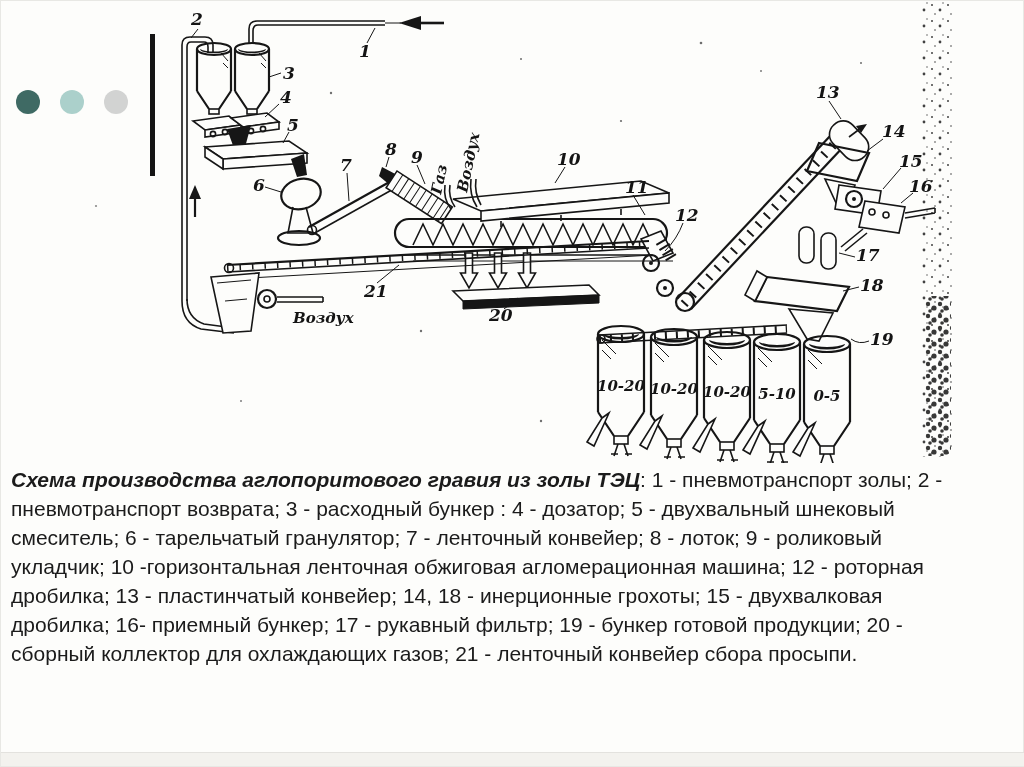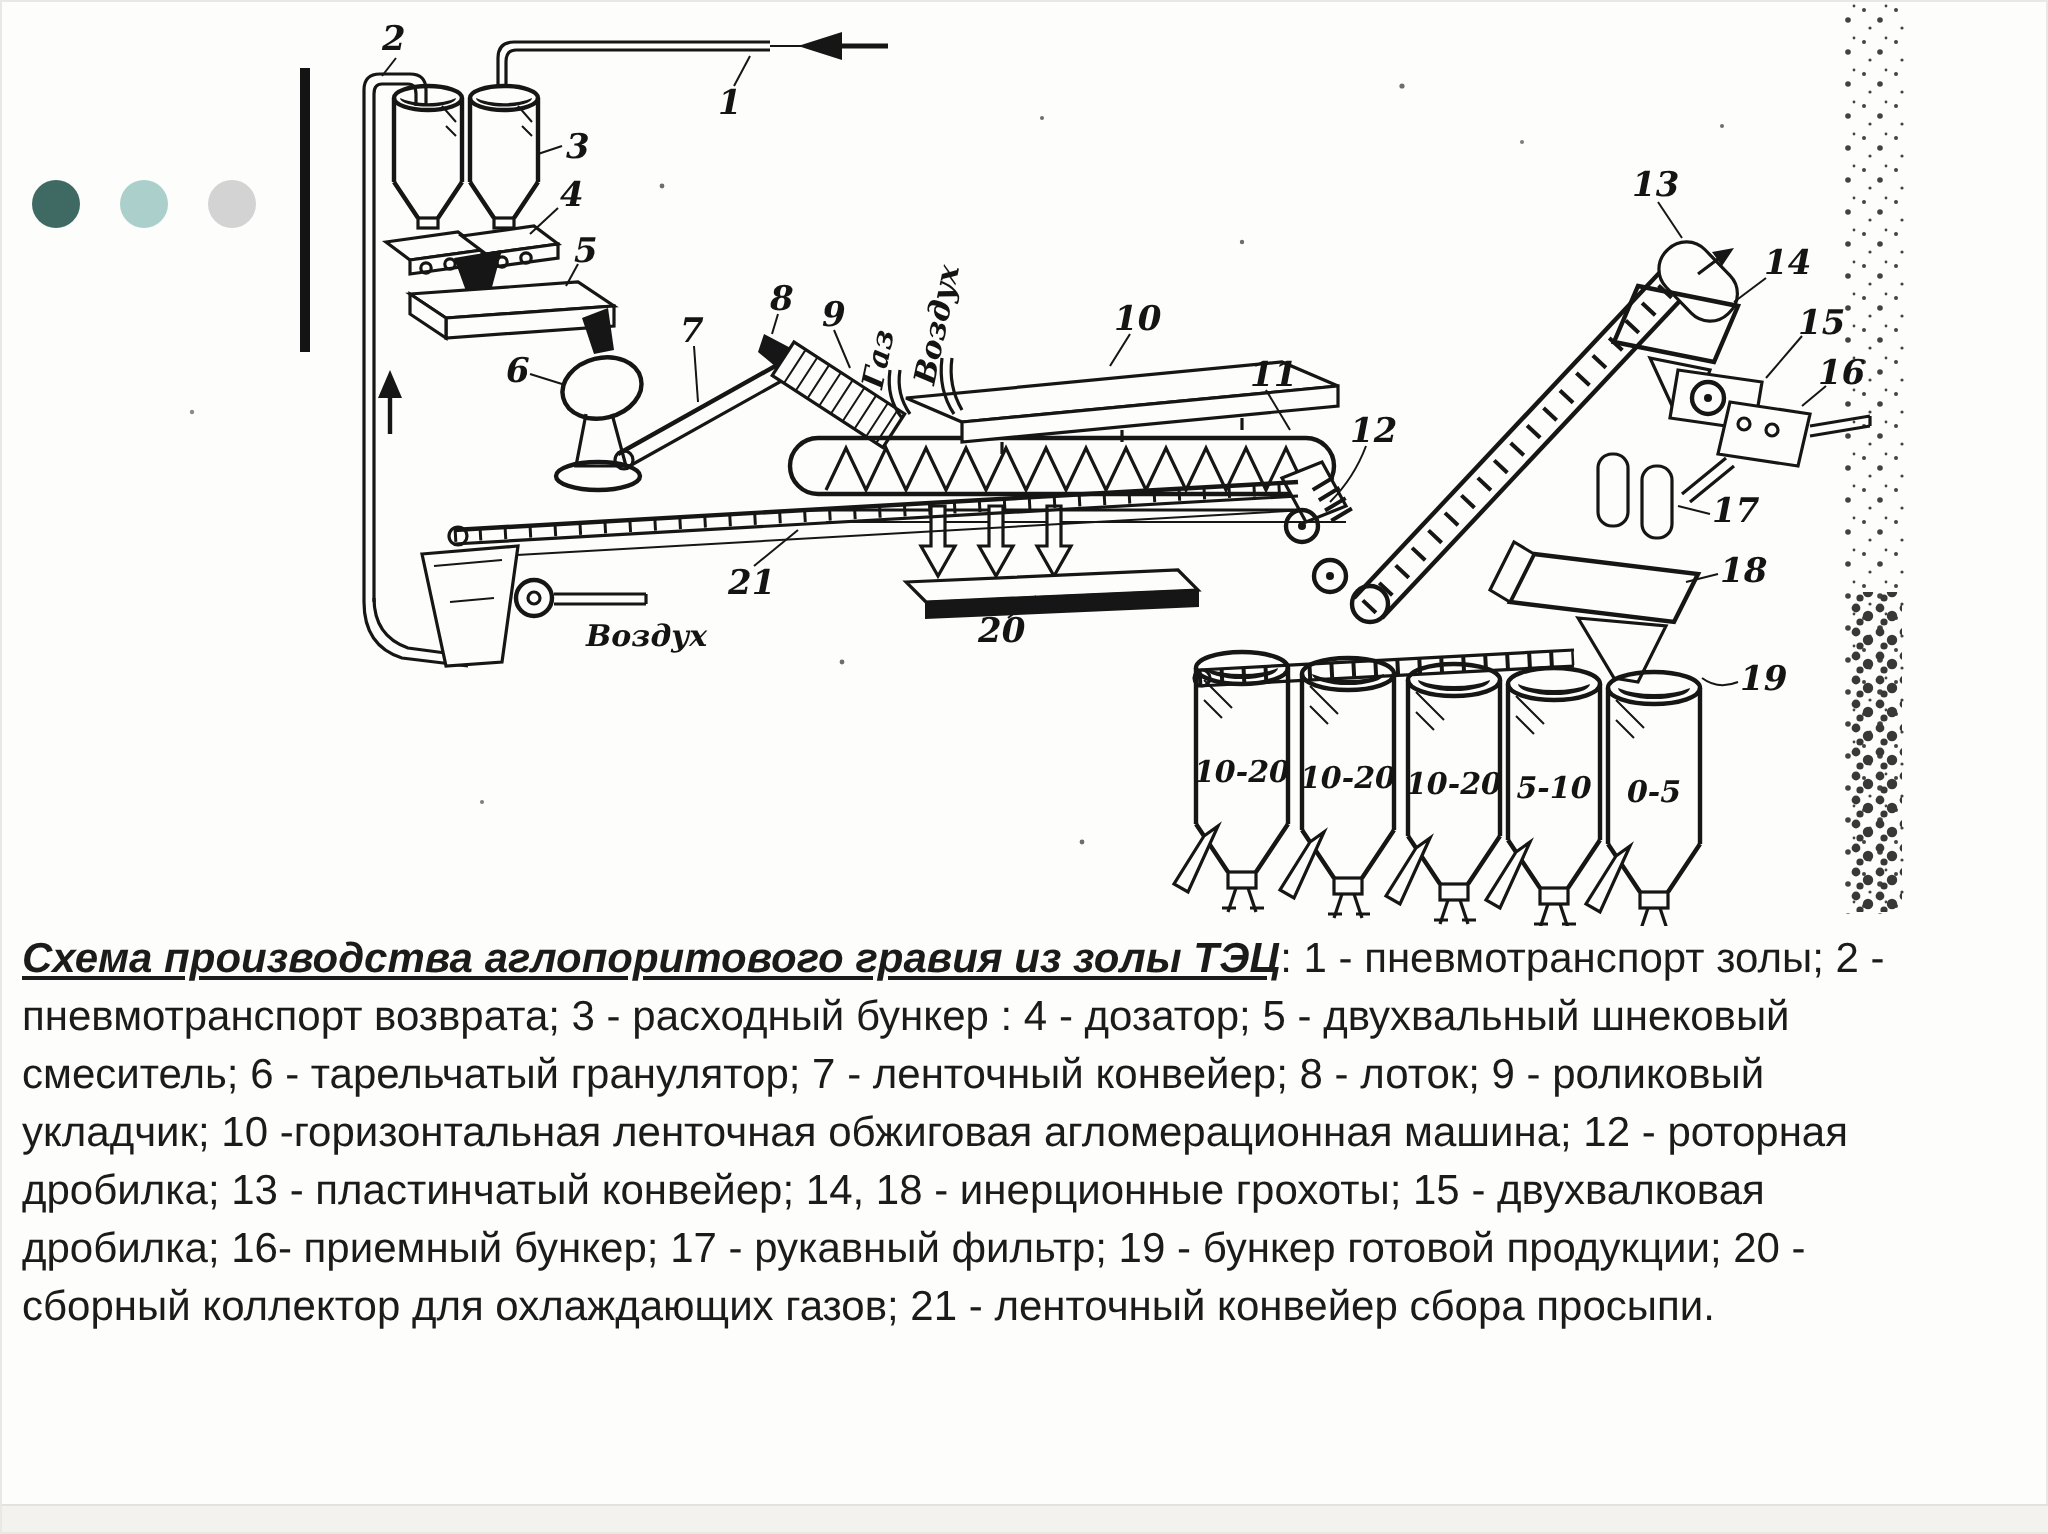--- a/index.html
+++ b/index.html
@@ -11,21 +11,21 @@
   .accent-bar{position:absolute;left:149px;top:33px;width:5px;height:142px;background:#141414;}
   .diagram-wrap{position:absolute;left:0;top:0;width:1024px;height:462px;}
   svg text.num{font-family:"DejaVu Serif",serif;font-style:italic;font-weight:700;
                font-size:17px;fill:#141414;}
   svg text.flow{font-family:"DejaVu Serif",serif;font-style:italic;font-weight:700;
                 font-size:15px;fill:#141414;}
   svg text.binlab{font-family:"DejaVu Serif",serif;font-style:italic;font-weight:700;
                   font-size:15px;fill:#141414;text-anchor:middle;}
   .caption{position:absolute;left:10px;top:464px;width:950px;
            font-size:21px;line-height:29px;color:#1b1b1b;}
-  .cap-title{font-weight:700;font-style:italic;text-decoration:underline;}
+  .cap-title{font-weight:700;font-style:italic;}
   .bottom-strip{position:absolute;left:0;bottom:0;width:1024px;height:13px;
                 background:#f3f2ee;border-top:1px solid #e3e2de;}
   .k{stroke:#161616;fill:none;stroke-width:1.6;}
   .k2{stroke:#161616;fill:none;stroke-width:2.2;}
   .kt{stroke:#161616;fill:none;stroke-width:1;}
   .wf{fill:#fdfdfb;stroke:#161616;stroke-width:1.6;}
   .bf{fill:#161616;stroke:none;}
 </style>
 </head>
 <body>

